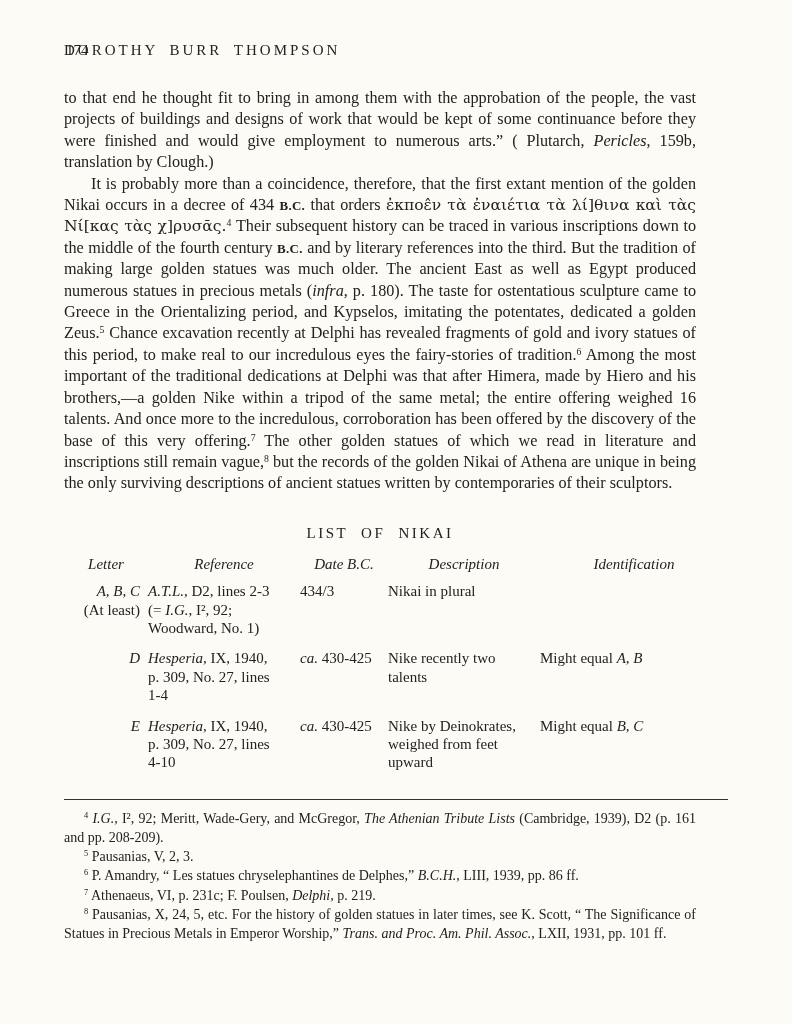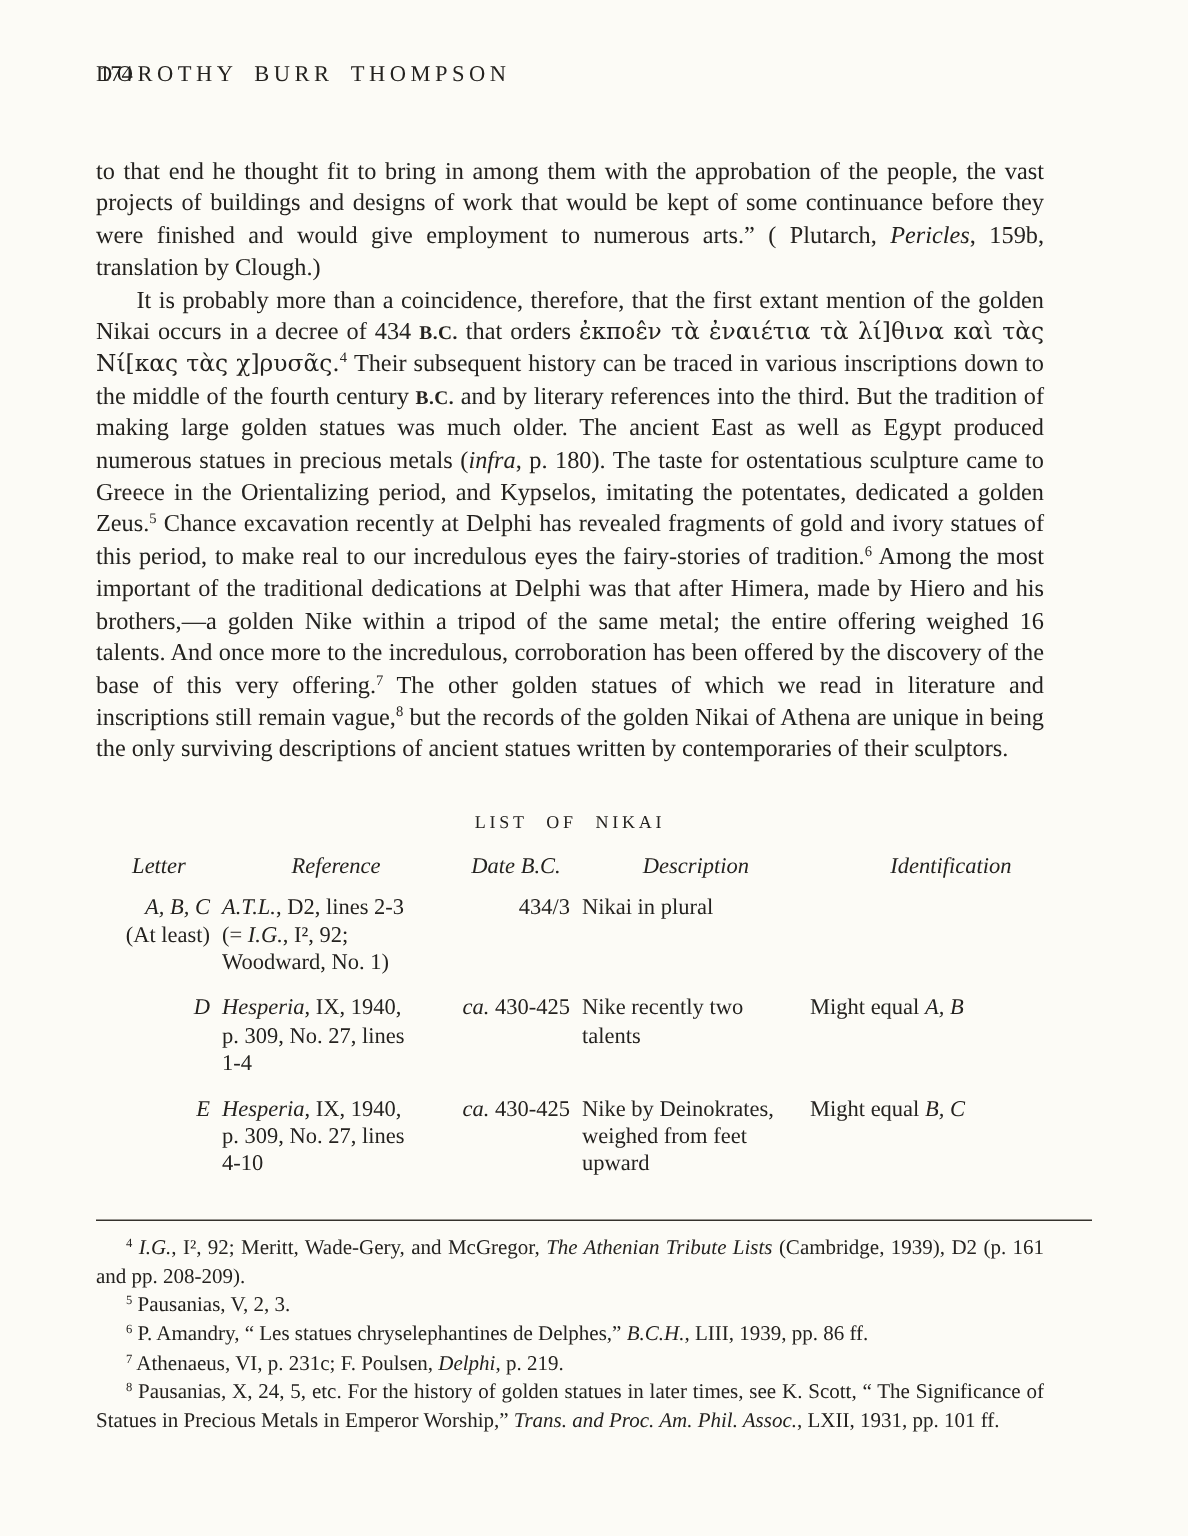--- a/index.html
+++ b/index.html
@@ -14,52 +14,52 @@
   
   .page-head { position: relative; height: 20px; }
   .page-number { position: absolute; left: 2px; top: 0; font-size: 15px; }
   .running-head {
     position: absolute; left: 0; right: 0; top: 0;
     text-align: left; font-size: 15px;
     letter-spacing: 3px; word-spacing: 5px;
   }
 
   
-  .body-text { margin-top: 42px; }
+  .body-text { margin-top: 26px; }
   .body-text .para {
     font-size: 16.2px; line-height: 21.4px;
     text-align: justify; text-indent: 27px;
   }
   .body-text .no-indent { text-indent: 0; }
 
   
   .i   { font-style: italic; }
   .sup { font-size: 0.6em; vertical-align: 0.55em; line-height: 0; }
   .sc  { font-size: 0.8em; letter-spacing: 0.3px; font-weight: bold; }
   .gk  { font-family: "DejaVu Serif", serif; font-size: 0.96em; }
 
   
   .table-title {
     margin-top: 30px; text-align: center;
-    font-size: 12px; font-weight: normal;
+    font-size: 15px; font-weight: normal;
     letter-spacing: 2.5px; word-spacing: 7px;
   }
   table.nikai {
     table-layout: fixed; width: 664px;
     border-collapse: collapse; margin-top: 13px;
     font-size: 15px; line-height: 18.4px;
   }
   table.nikai th {
     font-style: italic; font-weight: normal;
     text-align: center; padding-bottom: 9px; font-size: 15px;
   }
   table.nikai td { vertical-align: top; padding-bottom: 12px; }
   td.c-letter { text-align: right; padding-right: 8px; }
   td.c-ref    { padding-right: 10px; }
-  td.c-date   { text-align: right; white-space: nowrap; padding-right: 8px; }
+  td.c-date   { text-align: left; white-space: nowrap; padding-right: 8px; }
   td.c-desc   { padding-right: 14px; }
 
   
   .footnotes { margin-top: 15px; }
   .fn-rule { border-top: 1.5px solid #35322d; margin: 10px 0 9px 0; width: 664px; }
   .footnote {
     font-size: 14px; line-height: 19.2px;
     text-align: justify; text-indent: 20px;
   }
 </style>

